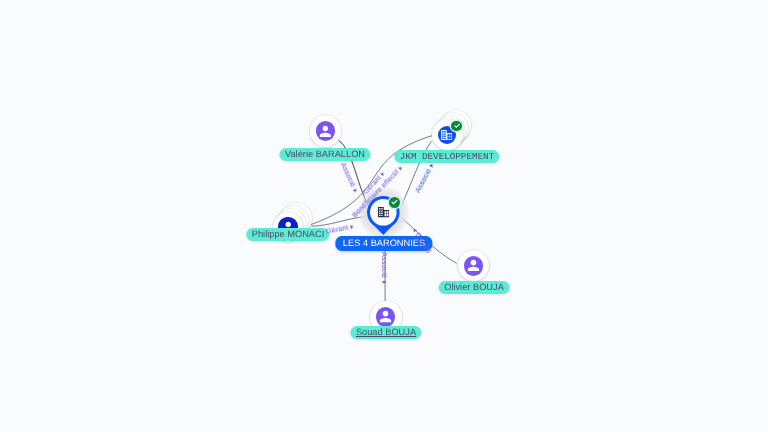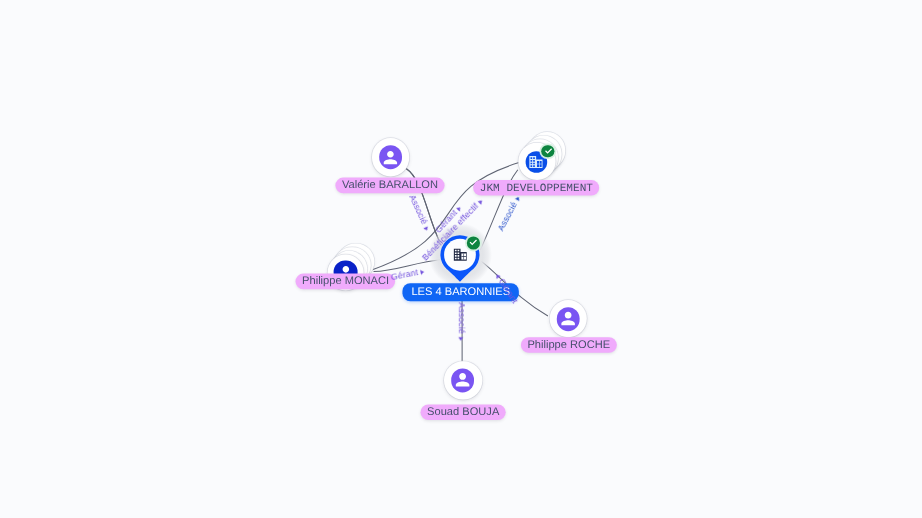--- a/index.html
+++ b/index.html
@@ -10,21 +10,21 @@
 #stage{position:relative;width:768px;height:432px;}
 #edges{position:absolute;left:0;top:0;width:768px;height:432px;z-index:1;}
 #nodelayer{position:absolute;inset:0;z-index:2;}
 .node{position:absolute;transform:translate(-50%,-50%);}
 .disc{position:relative;border-radius:50%;background:#fff;
   box-shadow:0 1px 3px rgba(60,64,80,.16),0 0 0 .6px rgba(205,210,220,.55);}
 .stackdisc{position:absolute;border-radius:50%;background:#fff;
   box-shadow:0 1px 2.5px rgba(60,64,80,.13),0 0 0 .55px rgba(206,211,221,.6);}
 .inner{position:absolute;border-radius:50%;display:flex;align-items:center;justify-content:center;}
 .nodelabel{position:absolute;left:50%;transform:translateX(-50%) translateZ(0);will-change:transform;white-space:nowrap;
-  background:#f0abfc;color:#454f6b;border-radius:6.5px;padding:1.7px 5.5px 2.1px;
+  background:#5eead4;color:#454f6b;border-radius:6.5px;padding:1.7px 5.5px 2.1px;
   font-size:9.25px;line-height:1;box-shadow:0 1px 2.5px rgba(60,64,80,.13);}
 .pinlabel{background:#1066f5;color:#fff;font-size:9.25px;padding:2.6px 7.5px 3px;border-radius:6.5px;
   box-shadow:0 1px 3px rgba(16,102,245,.28);}
 .halo{position:absolute;border-radius:50%;background:radial-gradient(closest-side,rgba(225,227,231,.95) 72%,rgba(225,227,231,.55) 88%,rgba(225,227,231,0) 100%);}
 .badge{position:absolute;border-radius:50%;background:#0d843f;display:flex;align-items:center;justify-content:center;
   box-shadow:0 0 0 1.5px rgba(214,240,224,.95);}
 .elabel{position:absolute;white-space:nowrap;font-size:7.3px;transform-origin:0 0;will-change:transform;
   display:flex;align-items:center;letter-spacing:.1px;}
 #edgelabels{position:absolute;inset:0;z-index:3;pointer-events:none;}
 .earrow{display:inline-block;width:0;height:0;border-left:3.4px solid currentColor;
@@ -112,31 +112,31 @@
         <div class="nodelabel pinlabel" style="top: 24.1px;">LES 4 BARONNIES</div>
       </div>
       <div class="node" style="left: 473.5px; top: 265.7px;">
         <div class="disc" style="width: 31.6px; height: 31.6px; left: -15.8px; top: -15.8px; position: absolute;">
           <div class="inner" style="width: 19.6552px; height: 19.6552px; left: 5.9724px; top: 5.9724px; background: rgb(122, 85, 242);">
             <svg viewBox="0 0 24 24" width="16.903472" height="16.903472">
               <path d="M12 12c2.21 0 4-1.79 4-4s-1.79-4-4-4-4 1.79-4 4 1.79 4 4 4zm0 2c-2.67 0-8 1.34-8 4v2h16v-2c0-2.66-5.33-4-8-4z" fill="#fff"></path>
             </svg>
           </div>
         </div>
-        <div class="nodelabel" style="top: 15.1px;">Philippe ROCHE</div>
+        <div class="nodelabel" style="top: 15.1px;">Olivier BOUJA</div>
       </div>
       <div class="node" style="left: 385.6px; top: 317px;">
         <div class="disc" style="width: 31.8px; height: 31.8px; left: -15.9px; top: -15.9px; position: absolute;">
           <div class="inner" style="width: 19.7796px; height: 19.7796px; left: 6.0102px; top: 6.0102px; background: rgb(122, 85, 242);">
             <svg viewBox="0 0 24 24" width="17.010456" height="17.010456">
               <path d="M12 12c2.21 0 4-1.79 4-4s-1.79-4-4-4-4 1.79-4 4 1.79 4 4 4zm0 2c-2.67 0-8 1.34-8 4v2h16v-2c0-2.66-5.33-4-8-4z" fill="#fff"></path>
             </svg>
           </div>
         </div>
-        <div class="nodelabel" style="top: 20px;">Souad BOUJA</div>
+        <div class="nodelabel" style="top: 9px; text-decoration: underline;">Souad BOUJA</div>
       </div>
     </div>
   <div id="edgelabels">
       <div class="elabel" style="left: 347px; top: 161px; transform: translate(0px, 0px) rotate(65.2deg); color: rgb(115, 83, 221);">
         <span>Associé</span>
         <span class="earrow" style="margin-left: 2.5px;"></span>
       </div>
       <div class="elabel" style="left: 360.5px; top: 189.5px; transform: translate(0px, 0px) rotate(-47.5deg); color: rgb(115, 83, 221);">
         <span>Gérant</span>
         <span class="earrow" style="margin-left: 2.5px;"></span>

